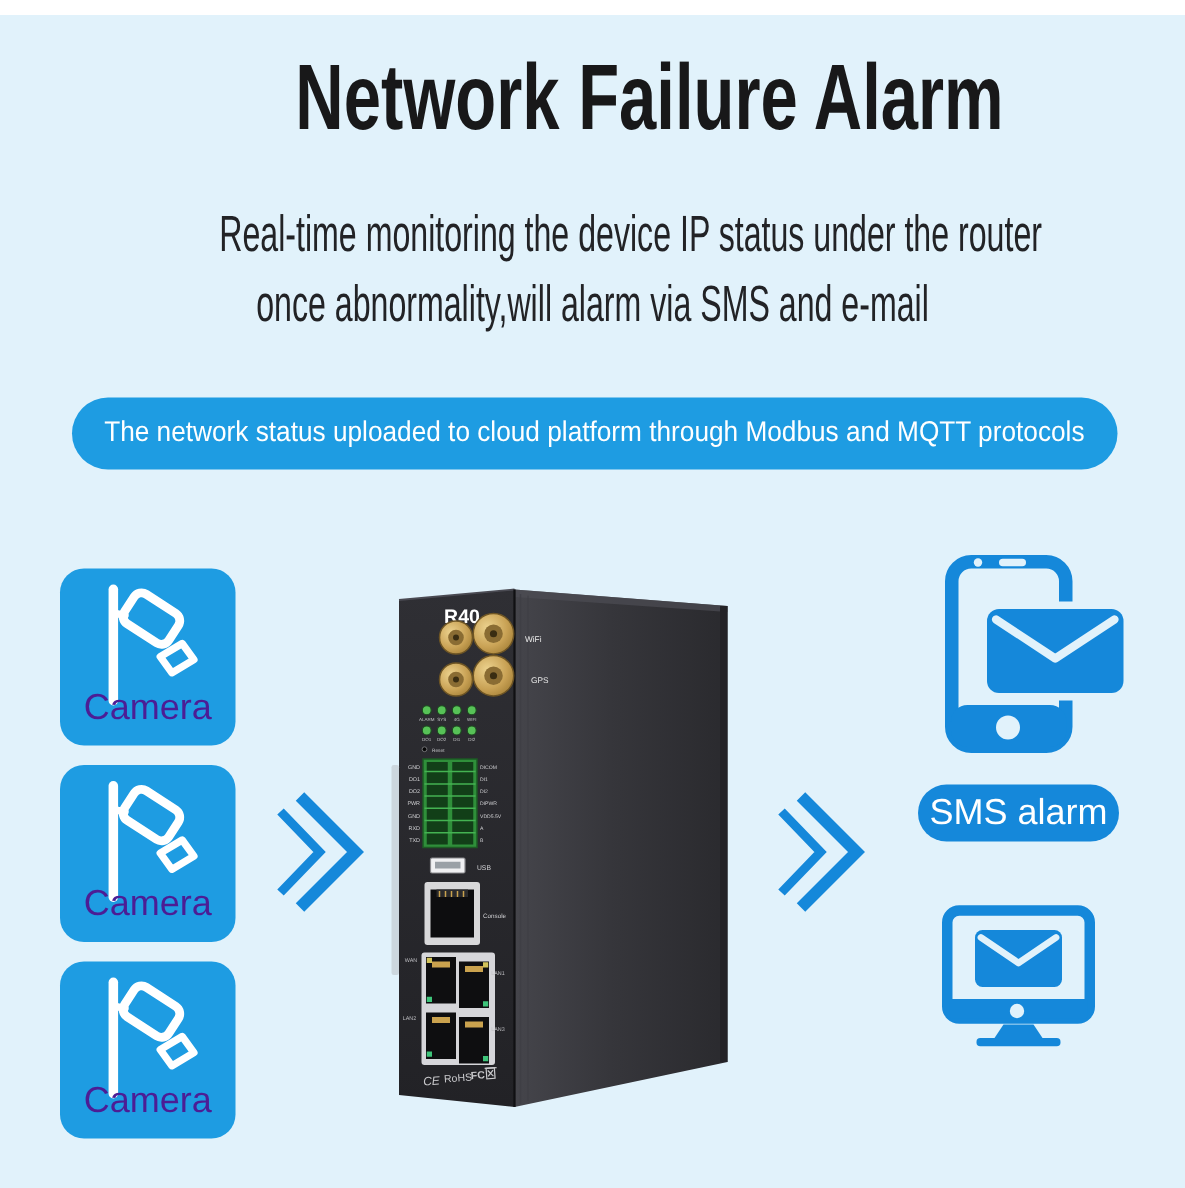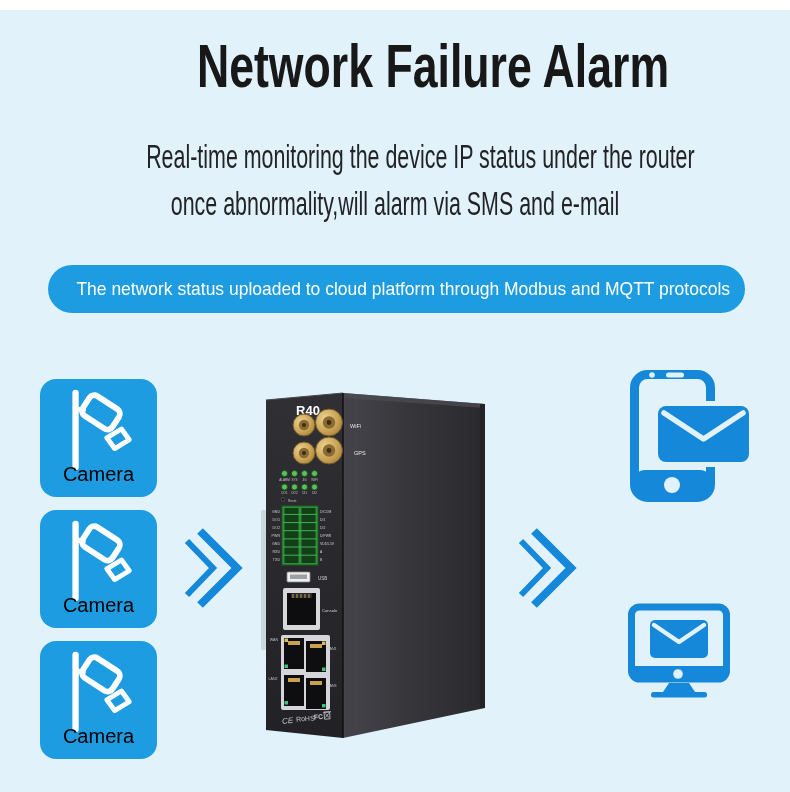--- a/index.html
+++ b/index.html
@@ -10,29 +10,29 @@
   .title{position:absolute;top:20px;left:76px;right:0;text-align:center;
          font-size:62px;font-weight:bold;color:#181819;white-space:nowrap;
          transform:scaleX(0.72);}
   .subtitle{position:absolute;top:123px;left:0;right:0;text-align:center;
             font-size:34px;line-height:47px;color:#222326;white-space:nowrap;
             transform:scaleX(0.63);}
 
   
   .banner{position:absolute;left:48px;top:255px;width:697px;height:48px;
           background:#1E9CE2;border-radius:24px;display:flex;align-items:center;
-          }
+          justify-content:center;}
   .banner span{color:#fff;font-size:19px;white-space:nowrap;transform:scaleX(0.92);}
 
   
   .tile{position:absolute;left:40px;width:117px;height:118px;background:#1E9CE2;
         border-radius:16px;}
   .tile svg{position:absolute;left:23px;top:8px;}
   .tile-label{position:absolute;bottom:11px;left:0;width:100%;text-align:center;
-              color:#000000;font-size:20px;}
+              color:#4c1d95;font-size:24px;}
 
   
   .arrow{position:absolute;width:60px;height:80px;}
 
   
   .pill{position:absolute;background:#1588DA;border-radius:19px;display:flex;
         align-items:center;justify-content:center;color:#fff;font-size:24px;
         white-space:nowrap;}
 
   .abs{position:absolute;}
@@ -263,20 +263,23 @@
     <circle cx="24" cy="7" r="2.8" fill="#E1F2FB"></circle>
     <rect x="38" y="4.5" width="18" height="5" rx="2.5" fill="#E1F2FB"></rect>
     <rect x="6" y="102" width="77" height="28" rx="11" fill="#1588DA"></rect>
     <circle cx="44" cy="117" r="8" fill="#E1F2FB"></circle>
     <g>
       <rect x="25" y="33" width="101" height="66" rx="11" fill="#E1F2FB"></rect>
       <rect x="30" y="38" width="91" height="56" rx="8" fill="#1588DA"></rect>
       <path d="M36,45 L75.5,71 L115,45" fill="none" stroke="#E1F2FB" stroke-width="5.5" stroke-linecap="round" stroke-linejoin="round"></path>
     </g>
   </svg>
+  <div class="pill" style="left:612px;top:513px;width:134px;height:38px">
+    <span>SMS alarm</span>
+  </div>
 
   <svg class="abs" style="left:624px;top:590px" width="110" height="98" viewBox="0 0 110 98">
     <rect x="7.5" y="7" width="95" height="72" rx="8" fill="none" stroke="#1588DA" stroke-width="7"></rect>
     <rect x="9" y="66" width="92" height="13" rx="2" fill="#1588DA"></rect>
     <circle cx="54" cy="74" r="4.8" fill="#E1F2FB"></circle>
     <polygon points="45,83 65,83 71,92 39,92" fill="#1588DA"></polygon>
     <rect x="27" y="92" width="56" height="5.5" rx="2.5" fill="#1588DA"></rect>
     <g>
       <rect x="26" y="20" width="58" height="38" rx="5" fill="#1588DA"></rect>
       <path d="M30,25 L55,42 L80,25" fill="none" stroke="#E1F2FB" stroke-width="4.5" stroke-linecap="round" stroke-linejoin="round"></path>

